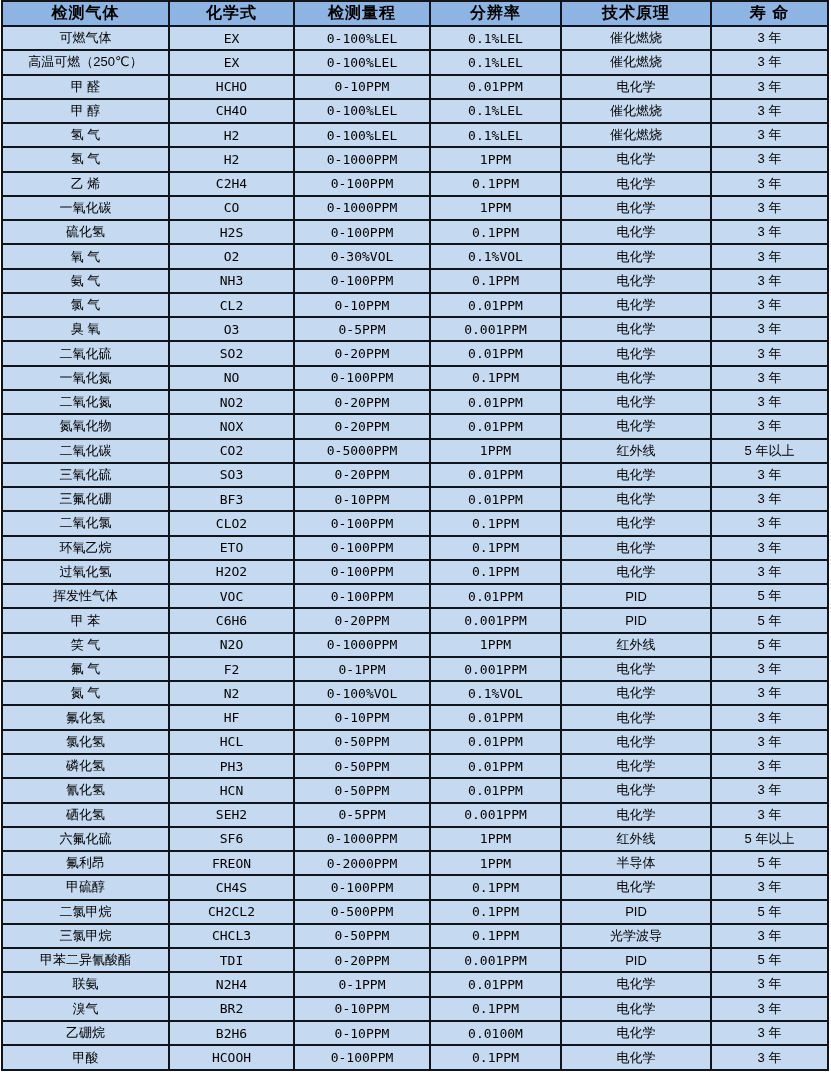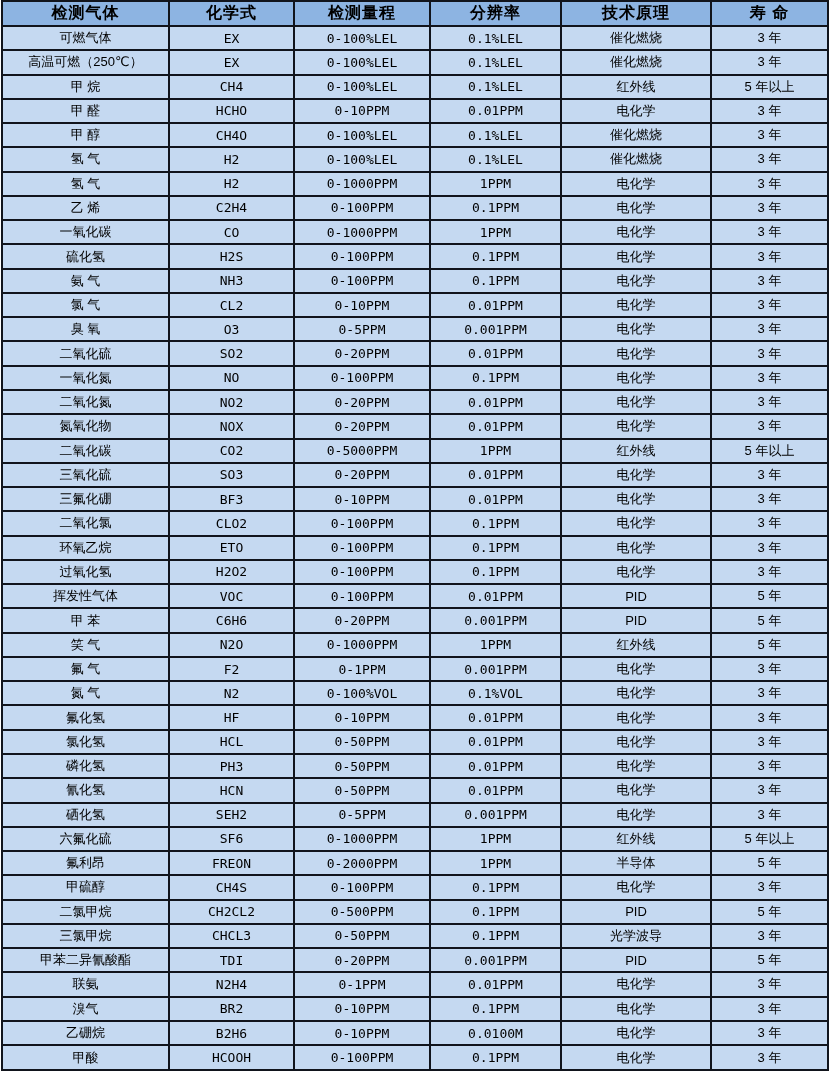--- a/index.html
+++ b/index.html
@@ -94,28 +94,20 @@
         </tr>
         <tr>
           <td class="c-gas">高温可燃（250℃）</td>
           <td class="c-formula">EX</td>
           <td class="c-range">0-100%LEL</td>
           <td class="c-resolution">0.1%LEL</td>
           <td class="c-principle">催化燃烧</td>
           <td class="c-life">3 年</td>
         </tr>
         <tr>
-          <td class="c-gas">甲 烷</td>
-          <td class="c-formula">CH4</td>
-          <td class="c-range">0-100%LEL</td>
-          <td class="c-resolution">0.1%LEL</td>
-          <td class="c-principle">红外线</td>
-          <td class="c-life">5 年以上</td>
-        </tr>
-        <tr>
           <td class="c-gas">甲 醛</td>
           <td class="c-formula">HCHO</td>
           <td class="c-range">0-10PPM</td>
           <td class="c-resolution">0.01PPM</td>
           <td class="c-principle">电化学</td>
           <td class="c-life">3 年</td>
         </tr>
         <tr>
           <td class="c-gas">甲 醇</td>
           <td class="c-formula">CH4O</td>
@@ -158,20 +150,28 @@
         </tr>
         <tr>
           <td class="c-gas">硫化氢</td>
           <td class="c-formula">H2S</td>
           <td class="c-range">0-100PPM</td>
           <td class="c-resolution">0.1PPM</td>
           <td class="c-principle">电化学</td>
           <td class="c-life">3 年</td>
         </tr>
         <tr>
+          <td class="c-gas">氧 气</td>
+          <td class="c-formula">O2</td>
+          <td class="c-range">0-30%VOL</td>
+          <td class="c-resolution">0.1%VOL</td>
+          <td class="c-principle">电化学</td>
+          <td class="c-life">3 年</td>
+        </tr>
+        <tr>
           <td class="c-gas">氨 气</td>
           <td class="c-formula">NH3</td>
           <td class="c-range">0-100PPM</td>
           <td class="c-resolution">0.1PPM</td>
           <td class="c-principle">电化学</td>
           <td class="c-life">3 年</td>
         </tr>
         <tr>
           <td class="c-gas">氯 气</td>
           <td class="c-formula">CL2</td>

